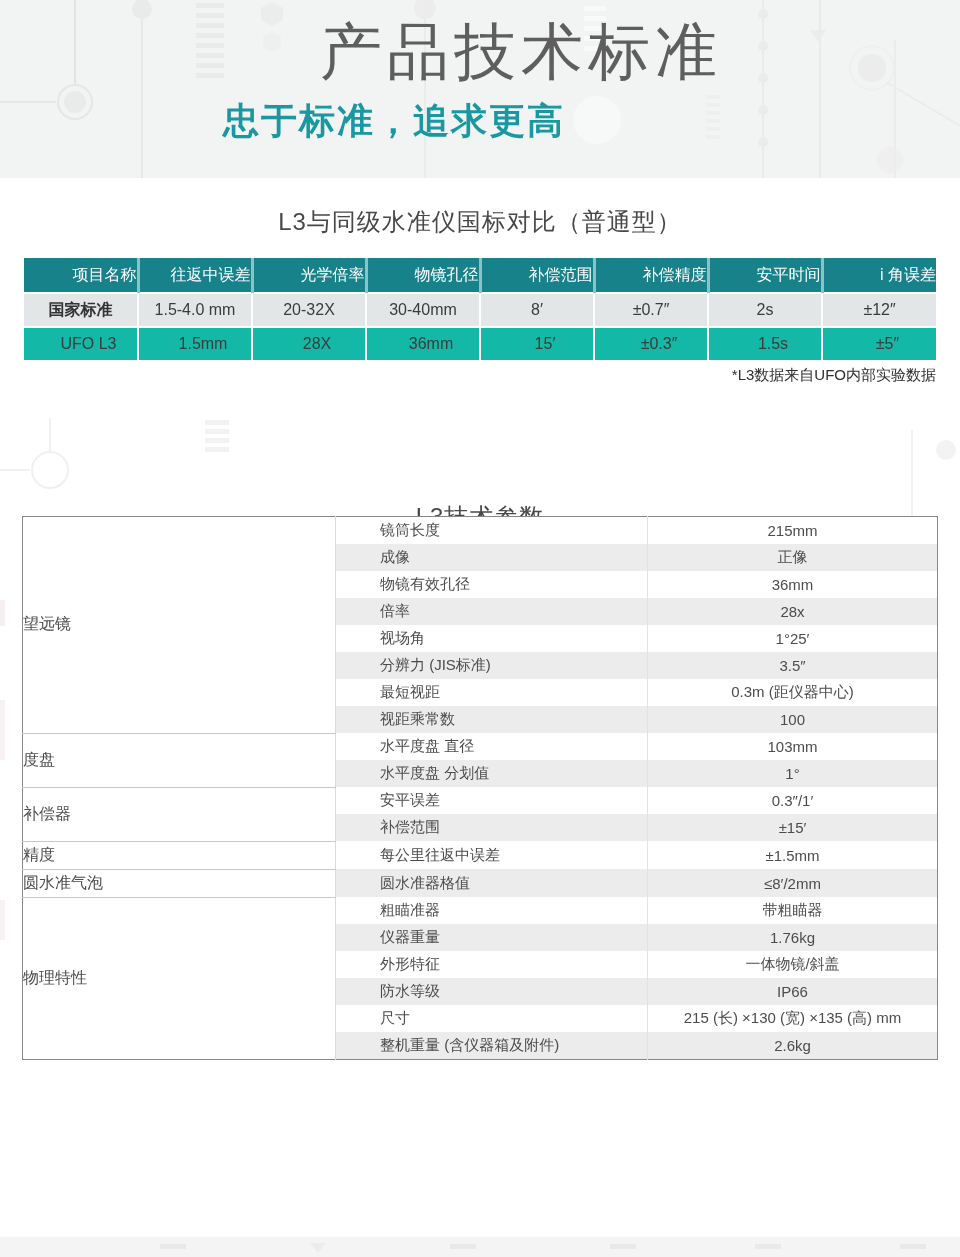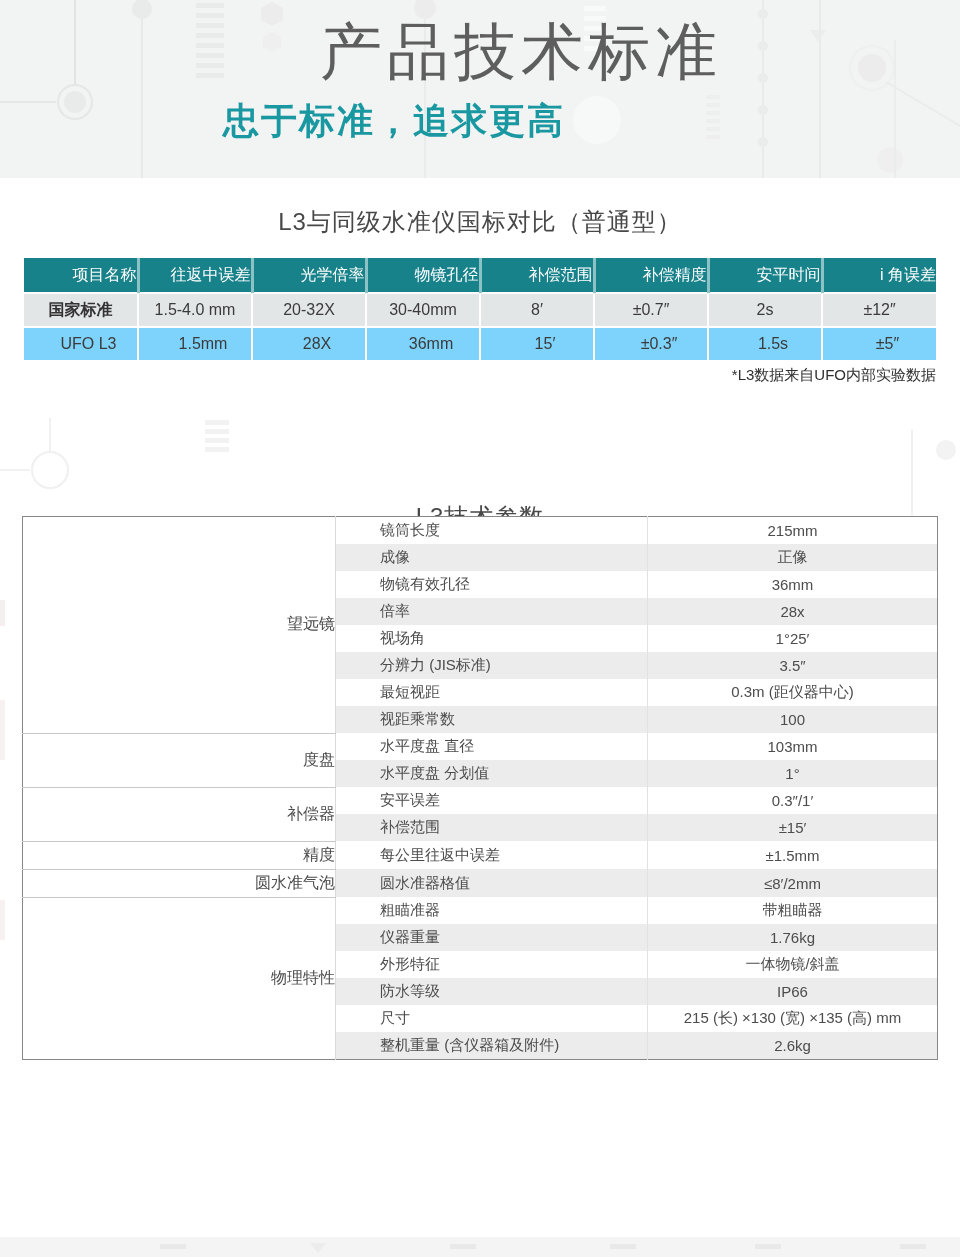--- a/index.html
+++ b/index.html
@@ -38,37 +38,37 @@
     background:#18828b;color:#ffffff;font-weight:normal;
     font-size:16px;height:34px;text-align:right;padding:0;
   }
   table.t1 th + th{border-left:3px solid rgba(255,255,255,0.5);}
   table.t1 td{
     height:32px;text-align:center;font-size:16px;color:#3b3b3b;padding:0;
     border-top:2px solid #ffffff;
   }
   table.t1 td + td{border-left:2px solid #ffffff;}
   table.t1 tr.row-std td{background:#e3e6e7;}
-  table.t1 tr.row-ufo td{background:#7dd3fc;padding-left:16px;}
+  table.t1 tr.row-ufo td{background:#14b8a6;padding-left:16px;}
   table.t1 td.bold{font-weight:bold;color:#333333;}
 
   .footnote{
     position:absolute;top:366px;left:24px;width:912px;text-align:right;
     font-size:15px;color:#2f2f2f;
   }
 
   
   table.t2{
     position:absolute;top:516px;left:22px;width:915px;
     border-collapse:collapse;table-layout:fixed;
     border:1px solid #878787;background:#ffffff;
   }
   table.t2 td{height:27px;padding:0;font-size:15px;color:#4c4c4c;}
   table.t2 td.group{
-    text-align:right;background:#ffffff;font-size:16px;
+    text-align:left;background:#ffffff;font-size:16px;
     border-right:1px solid #dadada;border-bottom:1px solid #c8c8c8;margin-left:12px;
   }
   table.t2 td.group.last{border-bottom:none;}
   table.t2 td.spec{padding-left:44px;border-right:1px solid #e2e2e2;}
   table.t2 td.val{text-align:center;}
   table.t2 tr:nth-child(even) td.spec,
   table.t2 tr:nth-child(even) td.val{background:#ececec;}
 </style>
 </head>
 <body>

